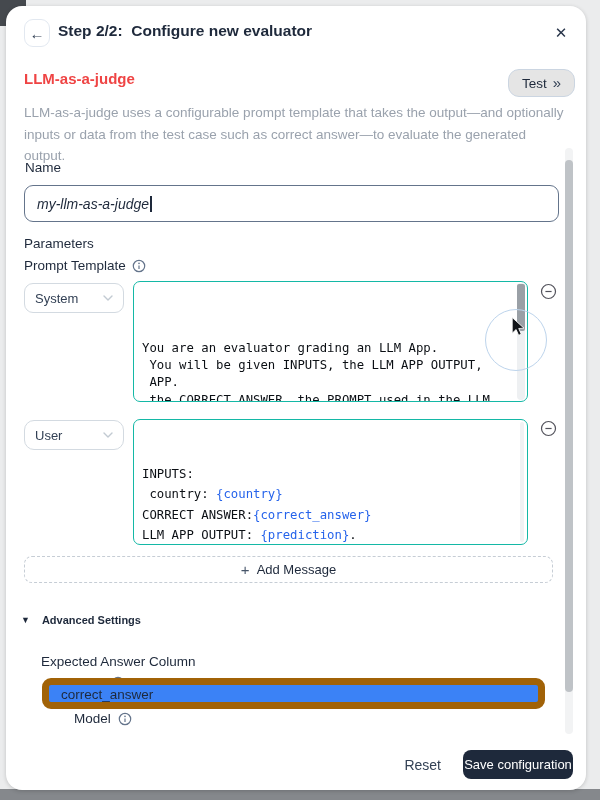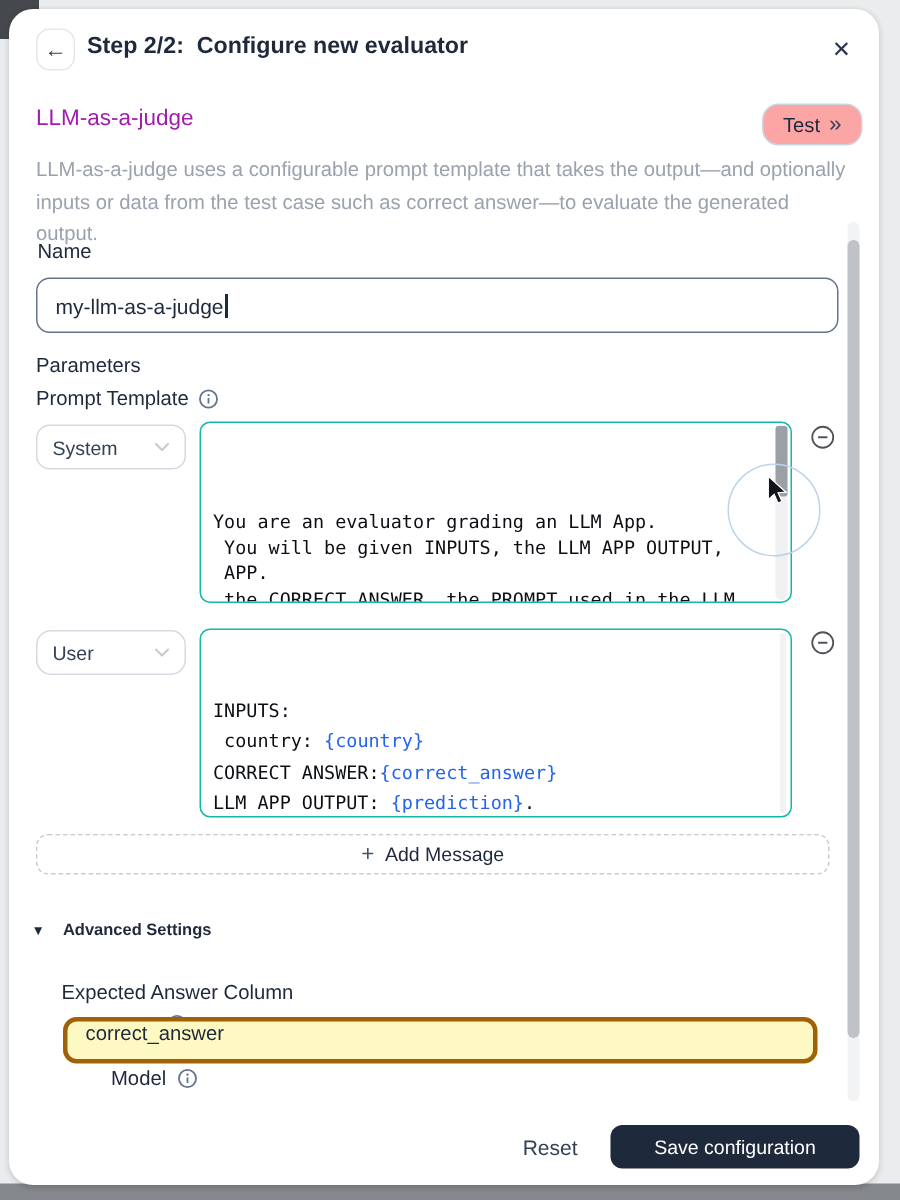--- a/index.html
+++ b/index.html
@@ -14,34 +14,34 @@
 
   
   .back-btn { position:absolute; left:18px; top:13px; width:26px; height:28px; border:1px solid #e2e8f0;
               border-radius:9px; display:flex; align-items:center; justify-content:center;
               color:#334155; font-size:15px; background:#fff; cursor:pointer; }
   .dlg-title { position:absolute; left:52px; top:16px; font-size:15.5px; font-weight:700; color:#1e293b; white-space:pre; }
   .close-x { position:absolute; left:544px; top:16px; width:22px; height:22px; display:flex; align-items:center;
              justify-content:center; color:#273449; font-size:15px; cursor:pointer; }
 
   
-  .judge-title { position:absolute; left:18px; top:64px; font-size:15px; font-weight:400; color:#a21caf; }
+  .judge-title { position:absolute; left:18px; top:64px; font-size:15px; font-weight:700; color:#ef4444; }
   .test-btn { position:absolute; left:502px; top:63px; width:67px; height:28px; border:1px solid #cbd5e1;
-              border-radius:11px; background:#fca5a5; display:flex; align-items:center; justify-content:center;
+              border-radius:11px; background:#e5e5e5; display:flex; align-items:center; justify-content:center;
               gap:6px; font-size:13.5px; color:#1e293b; cursor:pointer; }
   .test-btn .chev2 { font-size:15px; color:#334155; line-height:1; margin-top:-1px; }
   .judge-desc { position:absolute; left:18px; top:96px; width:542px; font-size:13.5px; line-height:1.6;
                 color:#9aa2ad; }
 
   
   .lbl { font-size:13.5px; color:#1e293b; }
   .name-label { position:absolute; left:19px; top:154px; }
   .name-input { position:absolute; left:18px; top:179px; width:535px; height:37px; border:1px solid #64748b;
                 border-radius:9px; background:#fff; display:flex; align-items:center; padding:0 12px;
-                font-size:14px; color:#1e293b; }
+                font-size:14px; color:#1e293b;font-style:italic; }
   .caret-bar { display:inline-block; width:1.5px; height:16px; background:#1e293b; margin-left:1px; }
 
   .params-label { position:absolute; left:18px; top:230px; font-weight:400; font-size:13.5px; color:#1e293b; }
   .prompt-label-row { position:absolute; left:18px; top:252px; display:flex; align-items:center; gap:6px; }
 
   
   .role-btn { position:absolute; width:100px; height:30px; border:1px solid #d3dae1; border-radius:9px;
               background:#fff; display:flex; align-items:center; justify-content:space-between;
               padding:0 10px; font-size:13px; color:#334155; cursor:pointer; }
   .code-box { position:absolute; left:127px; width:395px; border:1px solid #14b8a6; border-radius:7px;
@@ -68,30 +68,30 @@
   .add-msg { position:absolute; left:18px; top:550px; width:529px; height:27px; border:1px dashed #c6cdd5;
              border-radius:8px; display:flex; align-items:center; justify-content:center; gap:7px;
              font-size:13px; color:#1e293b; background:#fff; cursor:pointer; }
   .add-msg .plus { font-size:15px; color:#475569; }
 
   
   .adv-row { position:absolute; left:15px; top:608px; display:flex; align-items:center; gap:12px; cursor:pointer; }
   .adv-caret { font-size:9px; color:#1e293b; }
   .adv-label { font-size:11px; font-weight:700; color:#1e293b;text-align:center; }
   .expected-label-row { position:absolute; left:35px; top:648px; display:flex; align-items:center; gap:7px;flex-direction:column; }
-  .expected-input { position:absolute; left:36px; top:672px; width:503px; height:31px; border:3px solid #a16207;
-                    border-radius:9px; display:flex; align-items:flex-start; padding:0 12px; font-size:13.5px;
-                    color:#1e293b; background:#fef9c3; }
+  .expected-input { position:absolute; left:36px; top:672px; width:503px; height:31px; border:7px solid #a16207;
+                    border-radius:9px; display:flex; align-items:flex-end; padding:0 12px; font-size:13.5px;
+                    color:#1e293b; background:#3b82f6; }
   .model-label-row { position:absolute; left:36px; top:705px; display:flex; align-items:center; gap:7px;margin-left:32px; }
 
   
   .footer { position:absolute; right:13px; top:744px; display:flex; align-items:center; gap:22px; }
   .reset-btn { font-size:14px; color:#334155; background:none; border:none; cursor:pointer;
                font-family:inherit; }
-  .save-btn { width:166px; height:29px; border:none; border-radius:8px; background:#1e293b; color:#ffffff;
+  .save-btn { width:110px; height:29px; border:none; border-radius:8px; background:#1e293b; color:#ffffff;
               font-size:13px; font-family:inherit; cursor:pointer; }
 
   
   .modal-track { position:absolute; left:559px; top:142px; width:8px; height:586px; background:#f2f3f4; border-radius:4px; }
   .modal-thumb { position:absolute; left:559px; top:154px; width:8px; height:532px; background:#bfc3c7; border-radius:4px; }
 
   svg { display:block; }
 </style>
 </head>
 <body>

